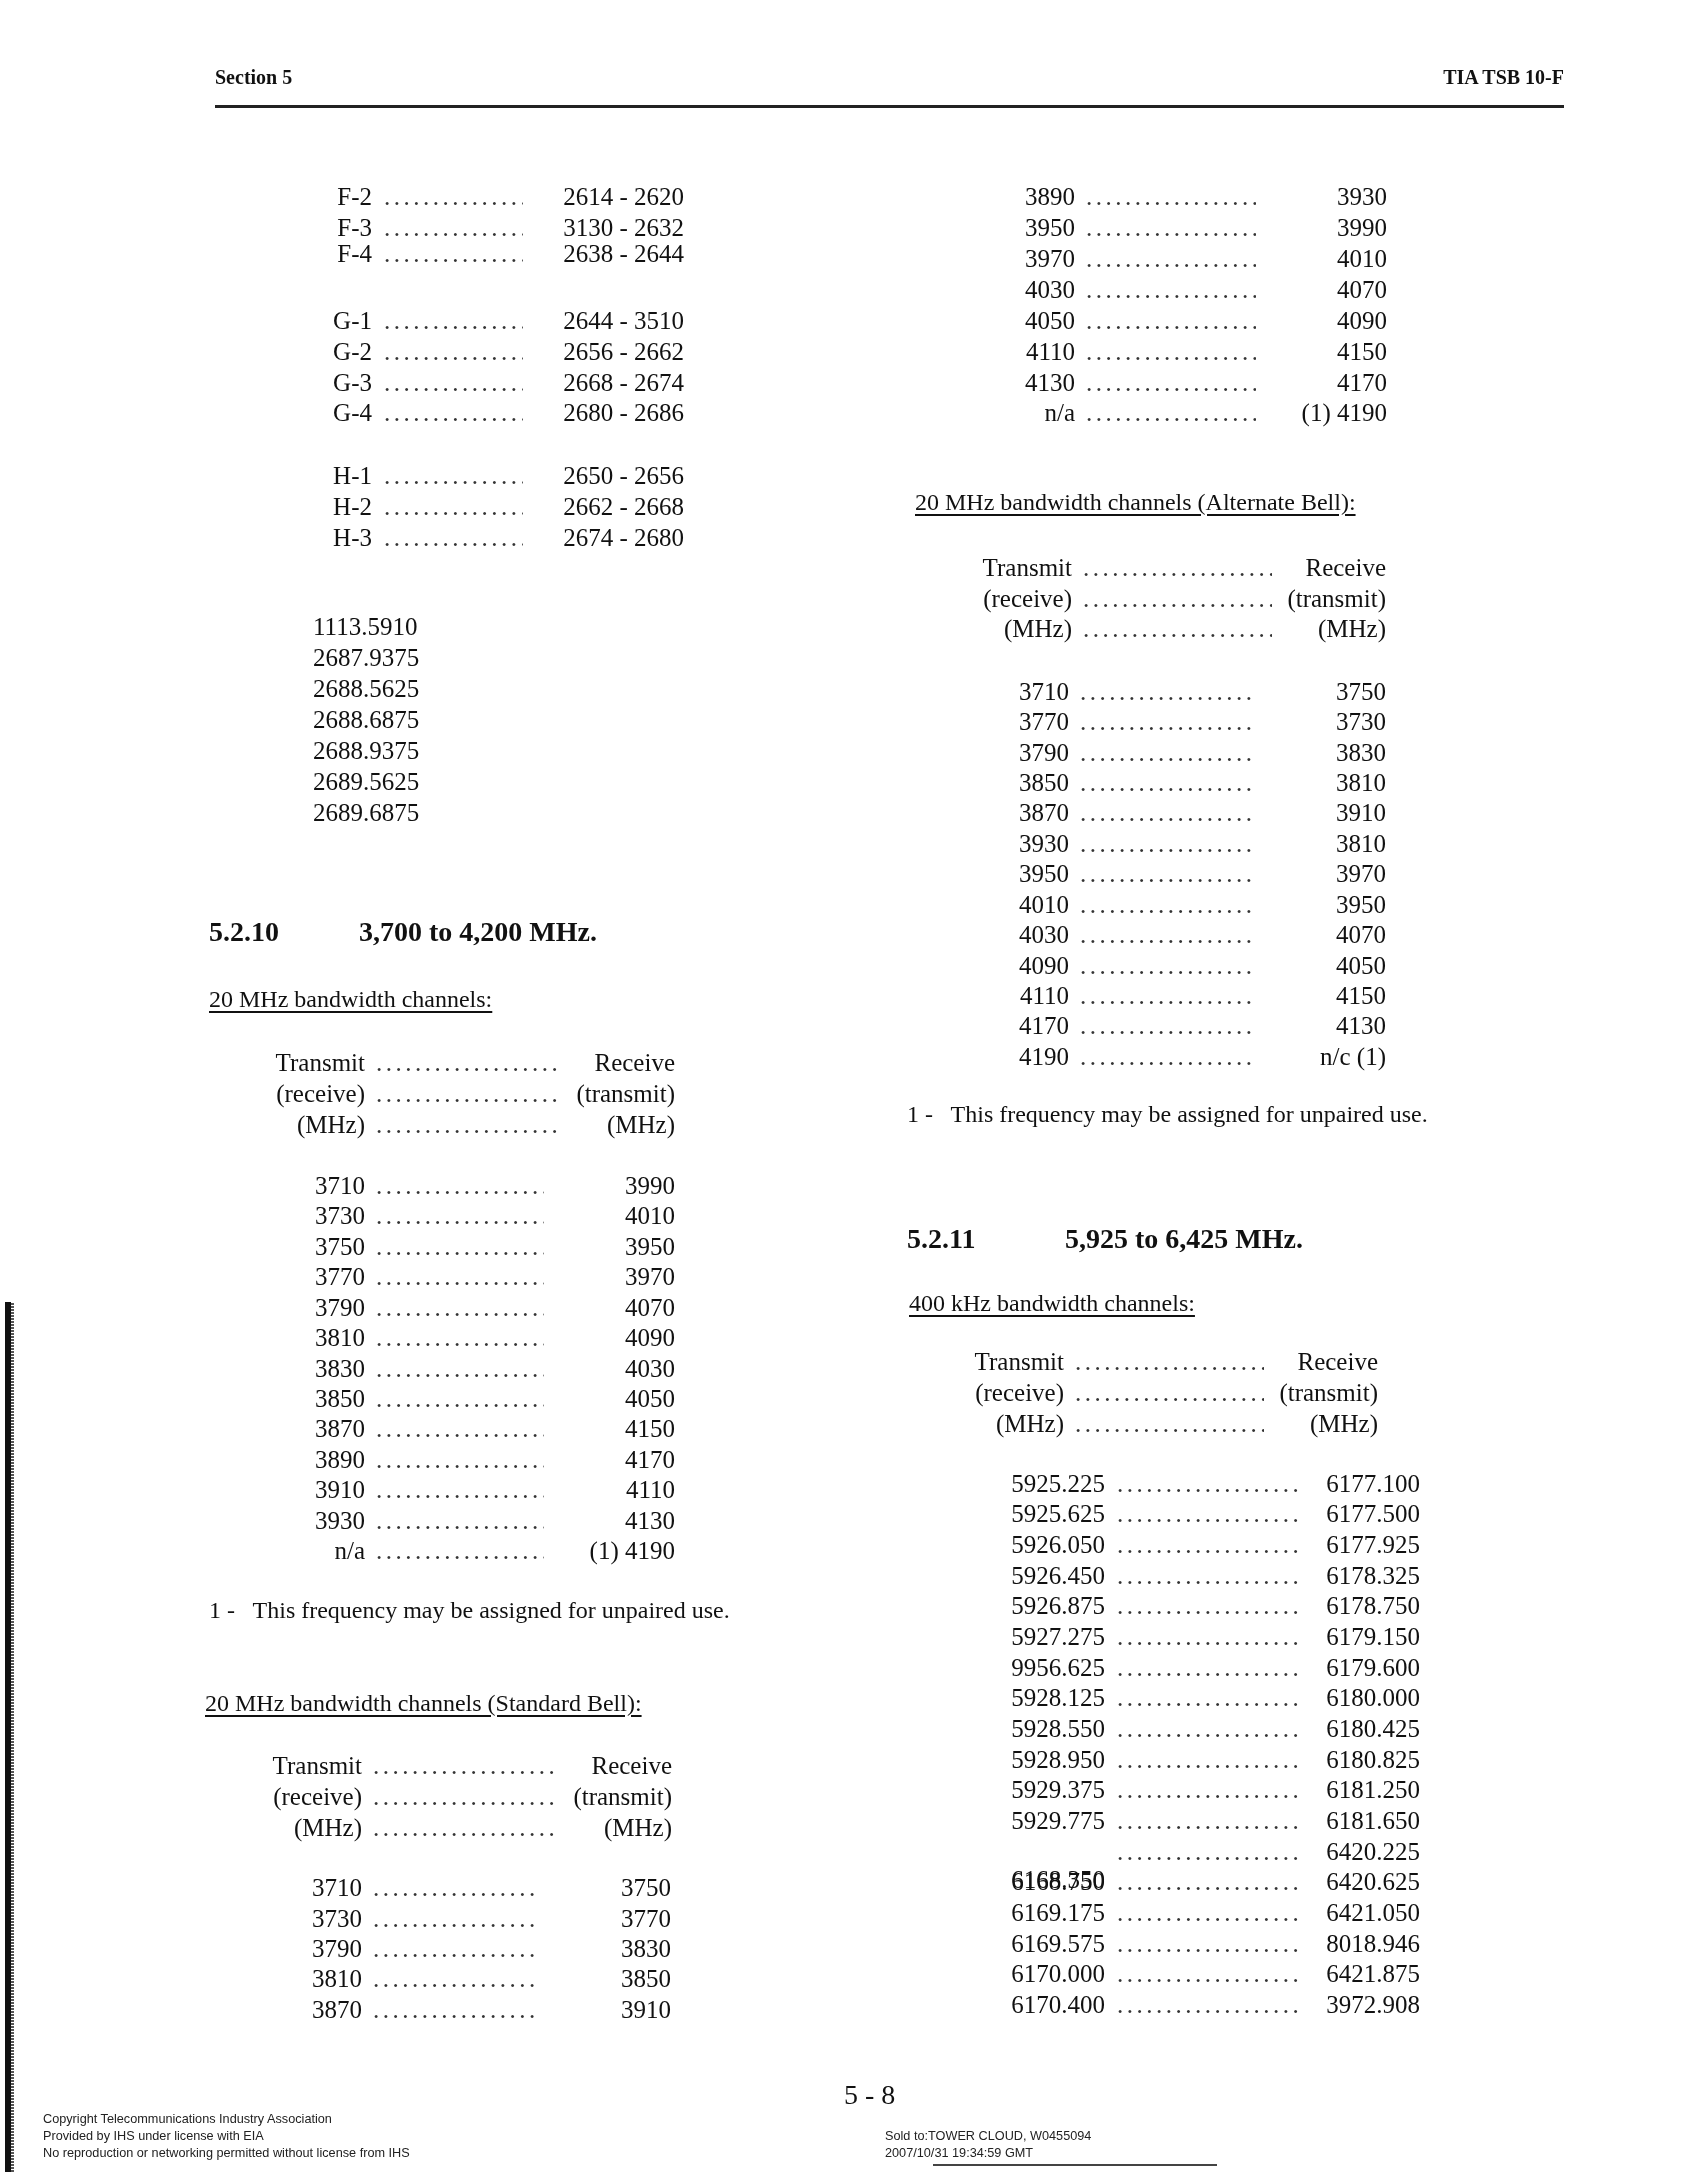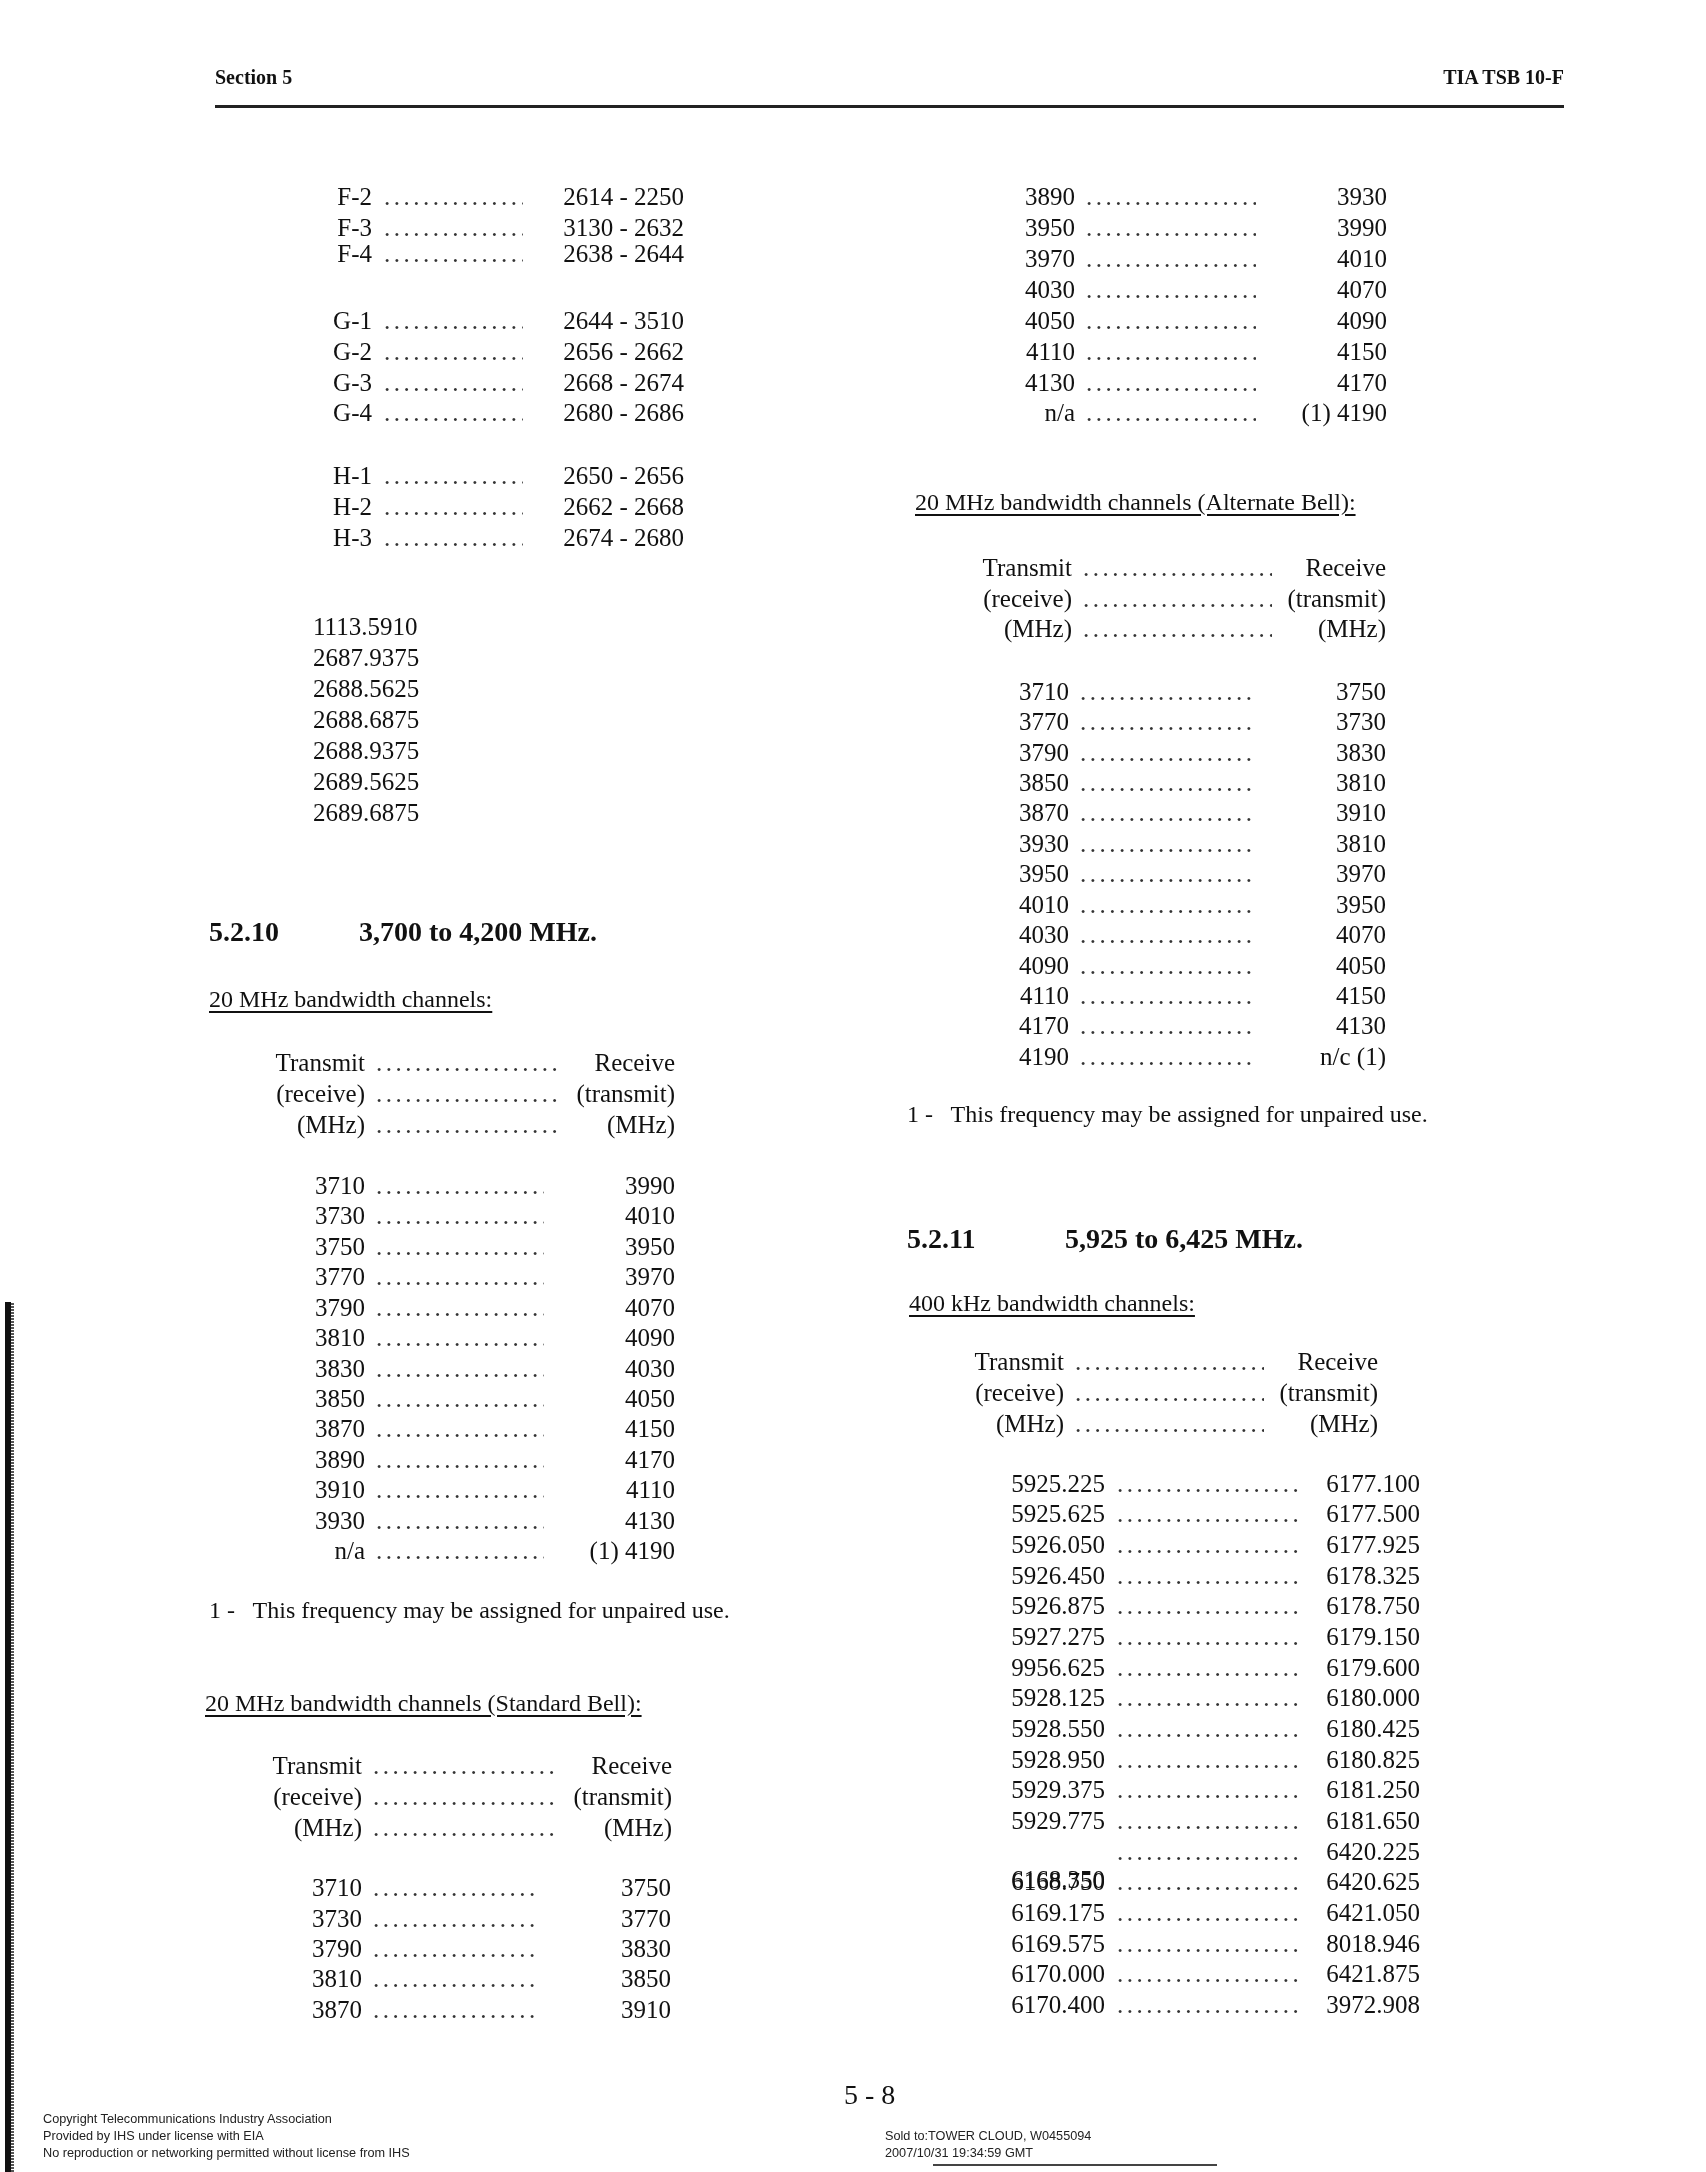--- a/index.html
+++ b/index.html
@@ -30,21 +30,21 @@
 <div class="scanbar2"></div>
 
 <div class="abs hdr" style="left:215px;">Section 5</div>
 <div class="abs hdr" style="right:142px;">TIA TSB 10-F</div>
 <div class="hdr-rule"></div>
 
 <div id="left-col">
     <div class="row" style="top: 181px; left: 309px; width: 375px;">
       <span class="l" style="left: 0px; width: 63px;">F-2</span>
       <span class="d" style="left: 75px; width: 139px;">............................................................</span>
-      <span class="r" style="right: 0px; width: 152px;">2614 - 2250</span>
+      <span class="r" style="right: 0px; width: 152px;">2614 - 2620</span>
     </div>
     <div class="row" style="top: 212px; left: 309px; width: 375px;">
       <span class="l" style="left: 0px; width: 63px;">F-3</span>
       <span class="d" style="left: 75px; width: 139px;">............................................................</span>
       <span class="r" style="right: 0px; width: 152px;">3130 - 2632</span>
     </div>
     <div class="row" style="top: 238px; left: 309px; width: 375px;">
       <span class="l" style="left: 0px; width: 63px;">F-4</span>
       <span class="d" style="left: 75px; width: 139px;">............................................................</span>
       <span class="r" style="right: 0px; width: 152px;">2638 - 2644</span>

